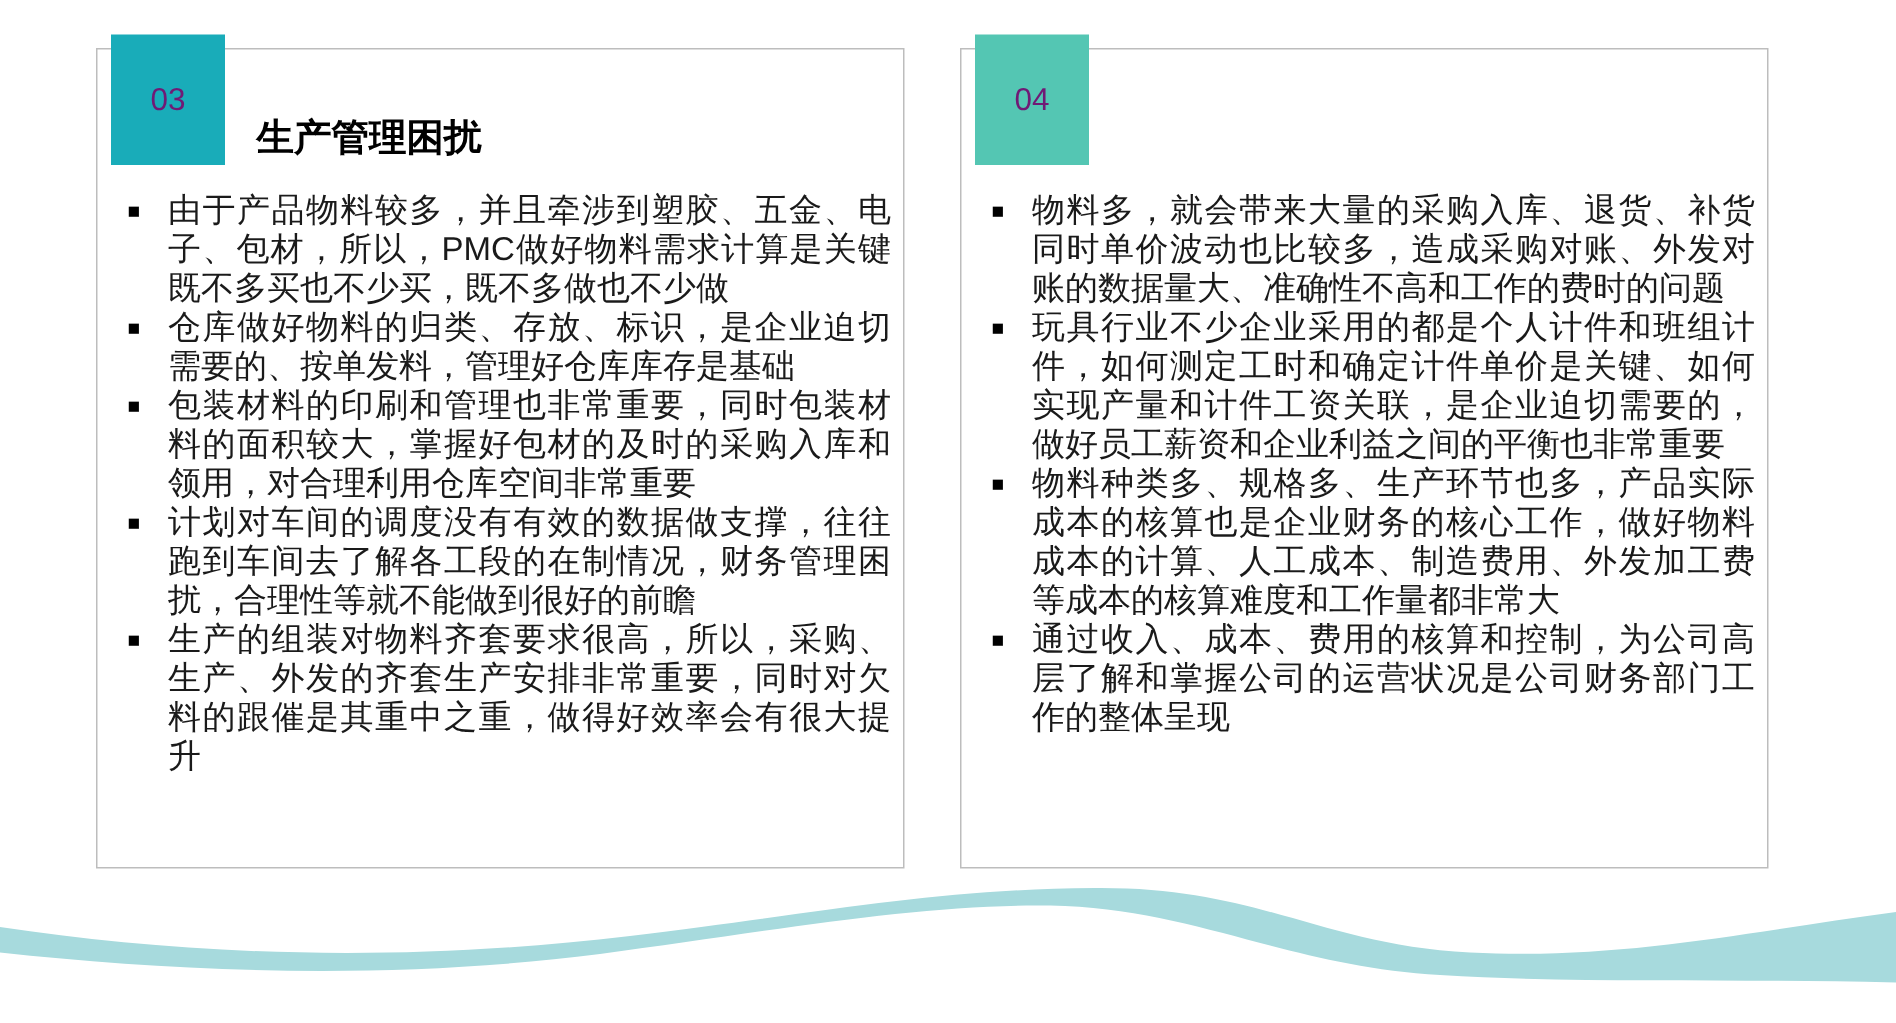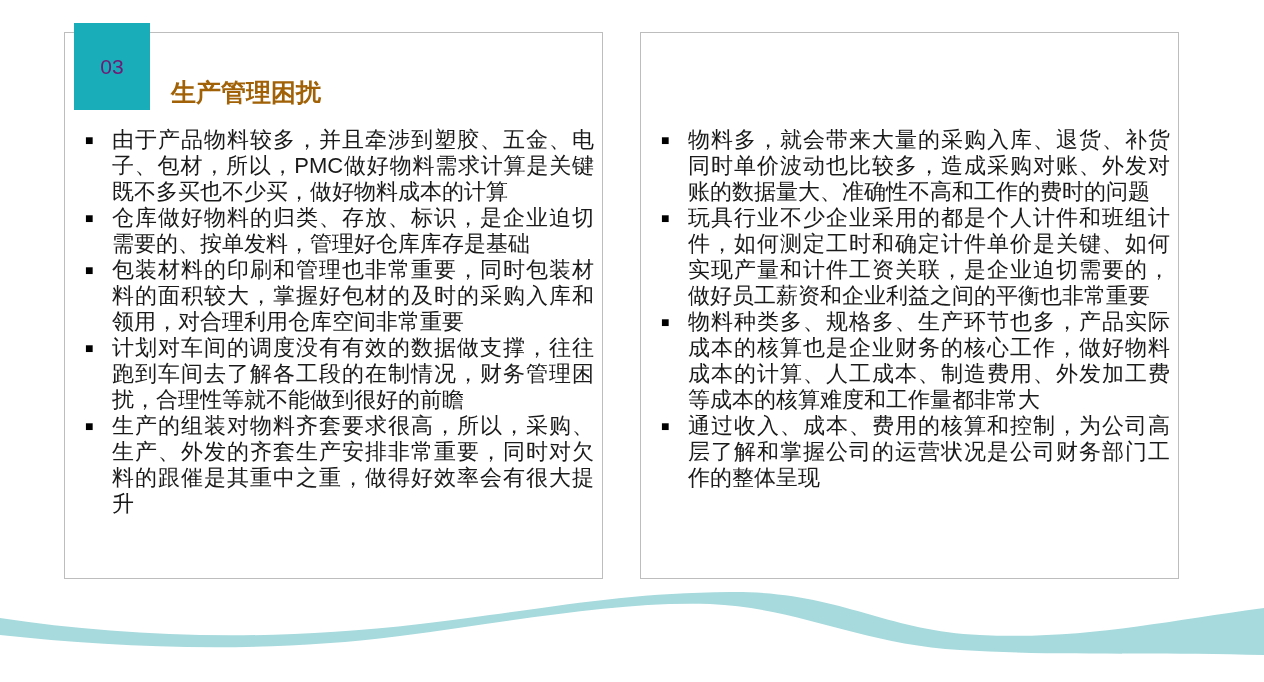--- a/index.html
+++ b/index.html
@@ -35,21 +35,21 @@
     font-size: 21px;
     font-weight: 400;
   }
   .card-title {
     position: absolute;
     left: 106px;
     top: 44px;
     font-size: 25px;
     line-height: 30px;
     font-weight: bold;
-    color: #a16207;
+    color: #000000;
   }
   .bullets {
     position: absolute;
     left: 20px;
     right: 8px;
     top: 94px;
     list-style: none;
     font-size: 22px;
     line-height: 26px;
     color: #1a1a1a;
@@ -80,21 +80,21 @@
 <body>
 
 <div class="page">
 
   <section class="card card-left">
     <div class="badge" style="background-color: rgb(25, 172, 185);">03</div>
     <h2 class="card-title">生产管理困扰</h2>
     <ul class="bullets">
       <li>
         <span class="bullet-glyph">■</span>
-        <span>由于产品物料较多，并且牵涉到塑胶、五金、电子、包材，所以，PMC做好物料需求计算是关键既不多买也不少买，做好物料成本的计算</span>
+        <span>由于产品物料较多，并且牵涉到塑胶、五金、电子、包材，所以，PMC做好物料需求计算是关键既不多买也不少买，既不多做也不少做</span>
       </li>
       <li>
         <span class="bullet-glyph">■</span>
         <span>仓库做好物料的归类、存放、标识，是企业迫切需要的、按单发料，管理好仓库库存是基础</span>
       </li>
       <li>
         <span class="bullet-glyph">■</span>
         <span>包装材料的印刷和管理也非常重要，同时包装材料的面积较大，掌握好包材的及时的采购入库和领用，对合理利用仓库空间非常重要</span>
       </li>
       <li>
@@ -102,20 +102,21 @@
         <span>计划对车间的调度没有有效的数据做支撑，往往跑到车间去了解各工段的在制情况，财务管理困扰，合理性等就不能做到很好的前瞻</span>
       </li>
       <li>
         <span class="bullet-glyph">■</span>
         <span>生产的组装对物料齐套要求很高，所以，采购、生产、外发的齐套生产安排非常重要，同时对欠料的跟催是其重中之重，做得好效率会有很大提升</span>
       </li>
     </ul>
   </section>
 
   <section class="card card-right">
+    <div class="badge" style="background-color: rgb(84, 198, 179);">04</div>
     <ul class="bullets">
       <li>
         <span class="bullet-glyph">■</span>
         <span>物料多，就会带来大量的采购入库、退货、补货同时单价波动也比较多，造成采购对账、外发对账的数据量大、准确性不高和工作的费时的问题</span>
       </li>
       <li>
         <span class="bullet-glyph">■</span>
         <span>玩具行业不少企业采用的都是个人计件和班组计件，如何测定工时和确定计件单价是关键、如何实现产量和计件工资关联，是企业迫切需要的，做好员工薪资和企业利益之间的平衡也非常重要</span>
       </li>
       <li>

